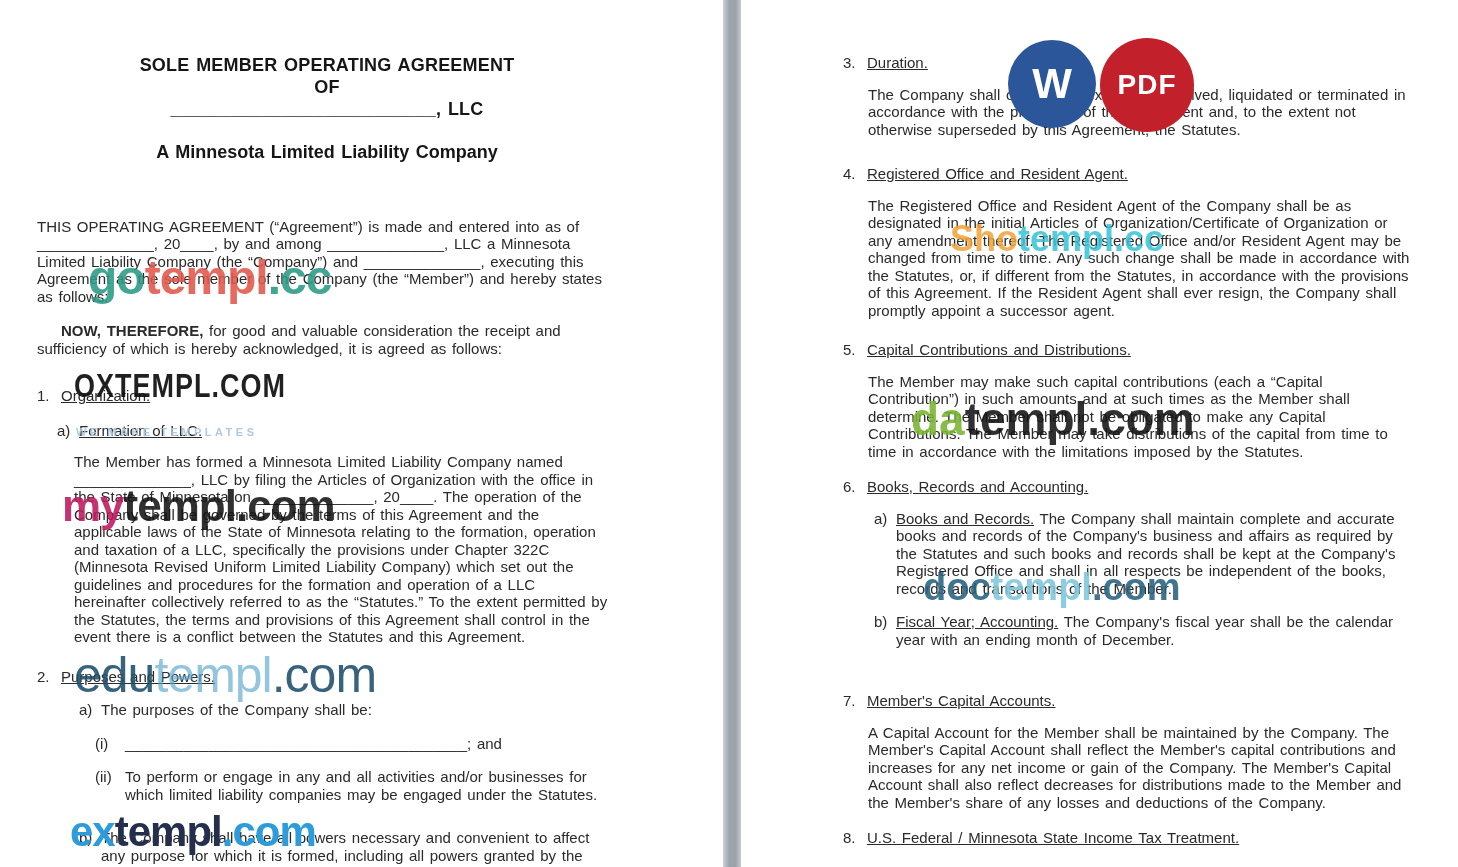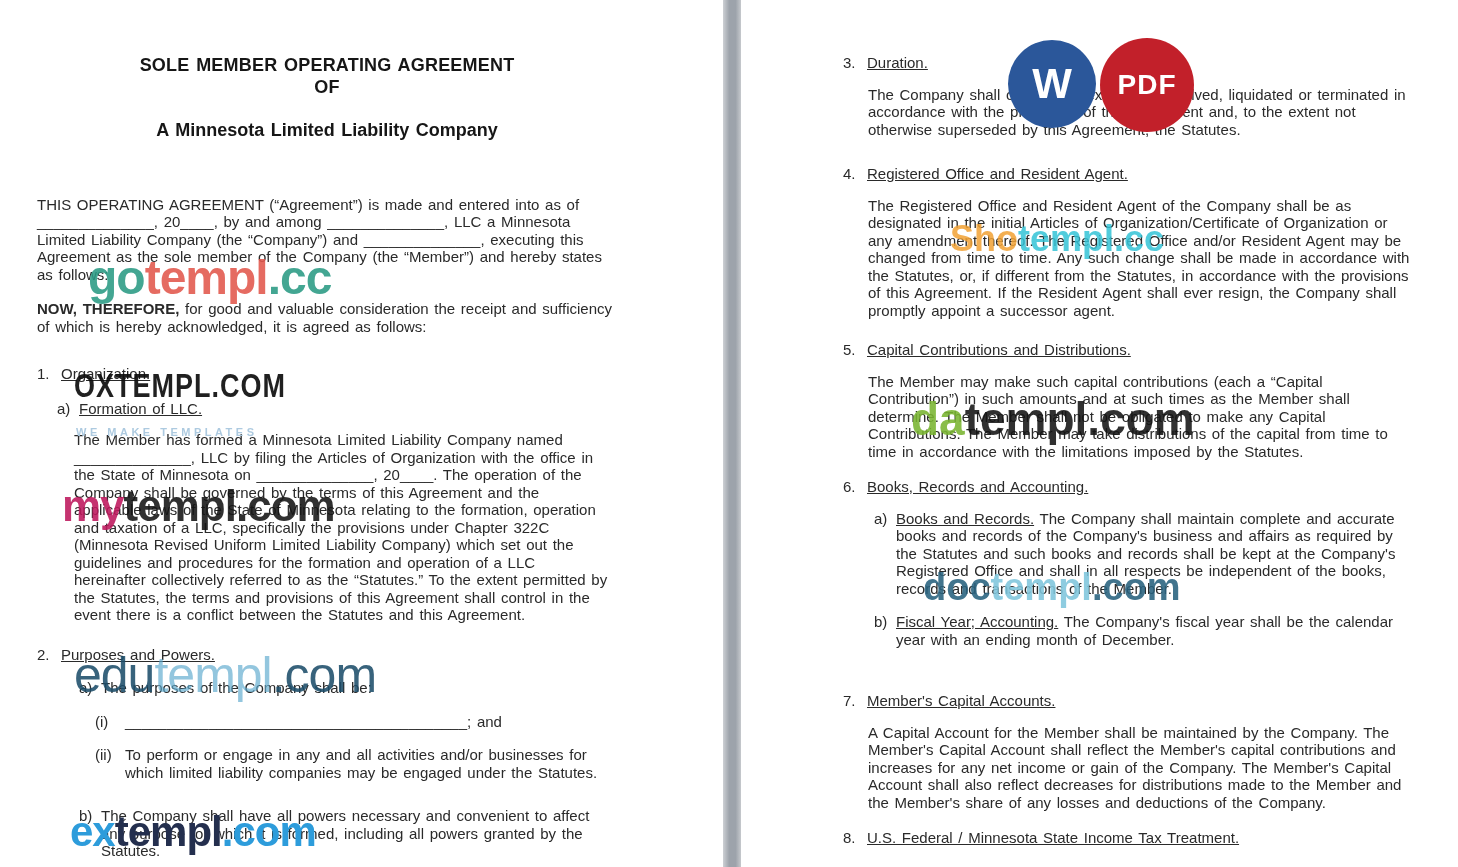--- a/index.html
+++ b/index.html
@@ -13,21 +13,21 @@
   
   .content{position:relative;}
   #page-left .content{padding:54px 20px 0 37px;width:580px;}
   #page-right .content{padding:54px 20px 0 102px;width:575px;}
   .doc{font-size:15px;line-height:17.5px;word-spacing:1.5px;}
   .t-center{text-align:center;}
   .title{font-size:18px;line-height:22px;font-weight:bold;color:#161616;letter-spacing:.2px;}
   .subtitle{font-size:18px;font-weight:bold;color:#161616;margin-top:24px;}
   .para{margin-top:13px;}
   .intro{margin-top:56px;}
-  .bold{font-weight:bold;}
+  .bold{font-weight:bold;margin-left:24px;}
   .u{text-decoration:underline;}
   .sec{display:flex;}
   .sec .num{flex:0 0 24px;}
   .row{display:flex;}
   .lblw22{flex:0 0 22px;}
   .lblw26{flex:0 0 26px;}
   .lblw30{flex:0 0 30px;}
   
   .ml20{margin-left:20px;}
   .ml37{margin-left:37px;width:537px;}
@@ -69,20 +69,21 @@
 </style>
 </head>
 <body>
 
 <div id="canvas">
 
   <div class="page" id="page-left">
     <div class="content doc">
       <div class="t-center title">SOLE MEMBER OPERATING AGREEMENT</div>
       <div class="t-center title">OF</div>
+      <div class="t-center title"><span>__________________________</span><span>, LLC</span></div>
       <div class="t-center subtitle">A Minnesota Limited Liability Company</div>
 
       <div class="para intro">THIS OPERATING AGREEMENT (“Agreement”) is made and entered into as of ______________, 20____, by and among ______________, LLC a Minnesota Limited Liability Company (the “Company”) and ______________, executing this Agreement as the sole member of the Company (the “Member”) and hereby states as follows:</div>
 
       <div class="para mt17"><span class="bold">NOW, THEREFORE,</span><span> for good and valuable consideration the receipt and sufficiency of which is hereby acknowledged, it is agreed as follows:</span></div>
 
       <div class="sec mt30">
         <span class="num">1.</span>
         <span class="u">Organization.</span>
       </div>

